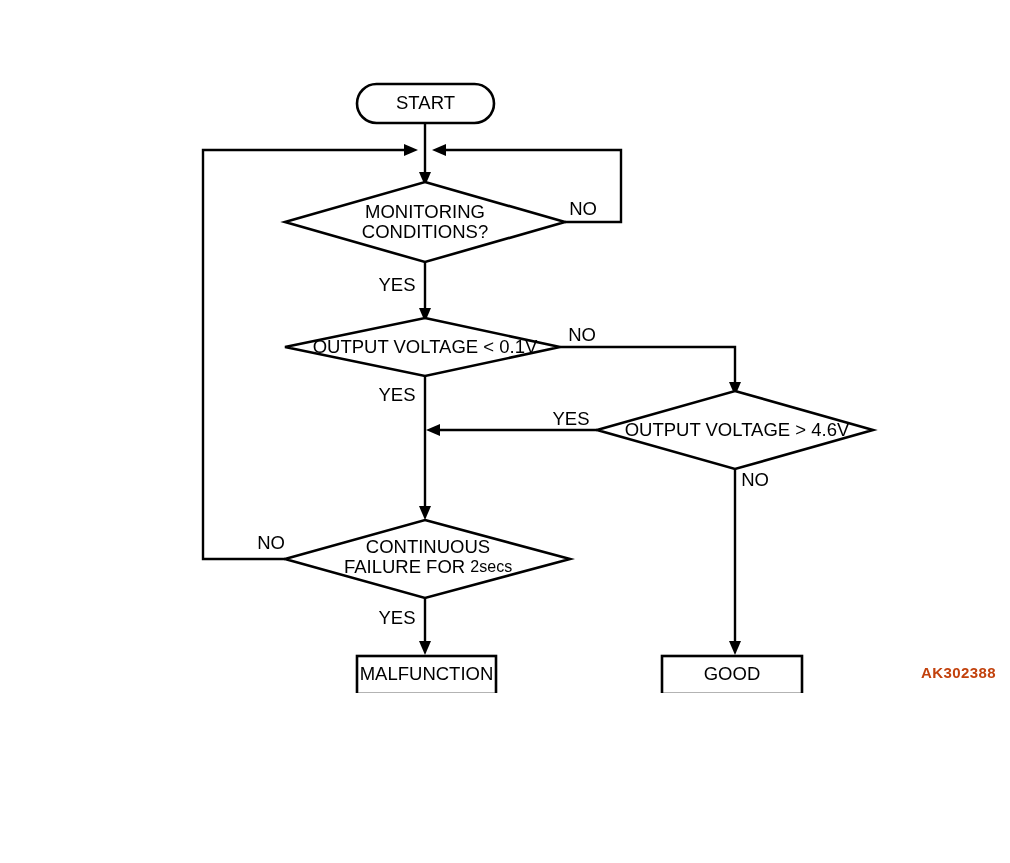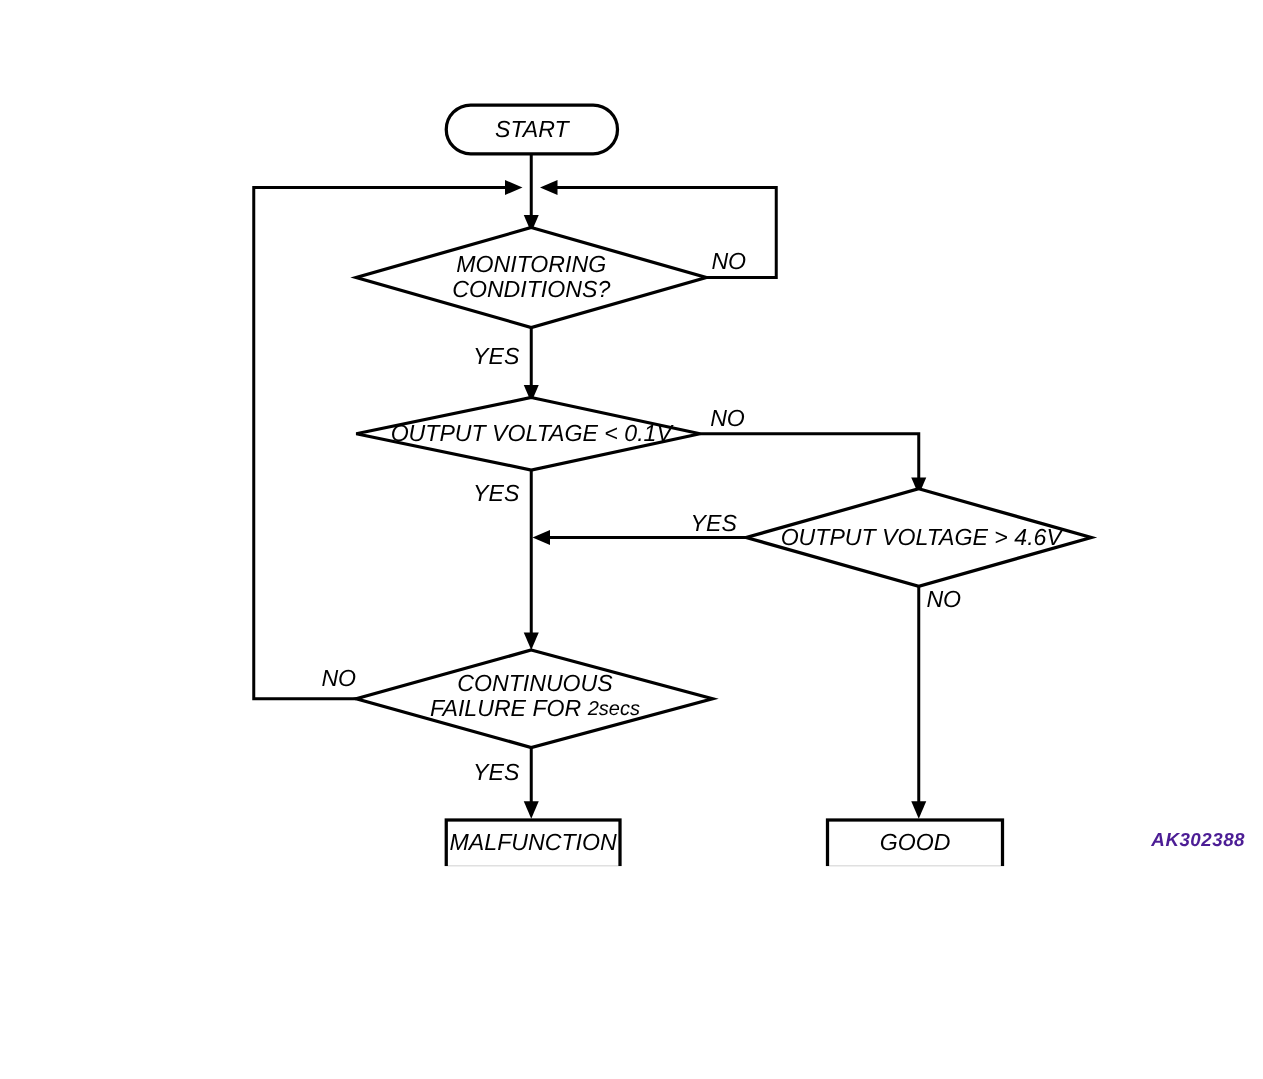--- a/index.html
+++ b/index.html
@@ -10,21 +10,20 @@
   }
   body {
     font-family: "Liberation Sans", sans-serif;
   }
   #page {
     position: relative;
     width: 1010px;
     height: 693px;
     background: #ffffff;
     overflow: hidden;
-    font-style: italic;
   }
   #flow-svg {
     position: absolute;
     left: 0;
     top: 0;
     width: 1010px;
     height: 863px;
     display: block;
   }
   .shape-outline {
@@ -61,21 +60,21 @@
     text-anchor: middle;
     dominant-baseline: middle;
   }
   .ref-code {
     position: absolute;
     right: 14px;
     bottom: 12px;
     font-family: "Liberation Sans", sans-serif;
     font-size: 15px;
     font-weight: bold;
-    color: #4c1d95;
+    color: #c2410c;
     letter-spacing: 0.4px;
   }
 </style>
 </head>
 <body>
 
 <div id="page">
 
   <svg id="flow-svg" viewBox="0 0 1010 863">
 

